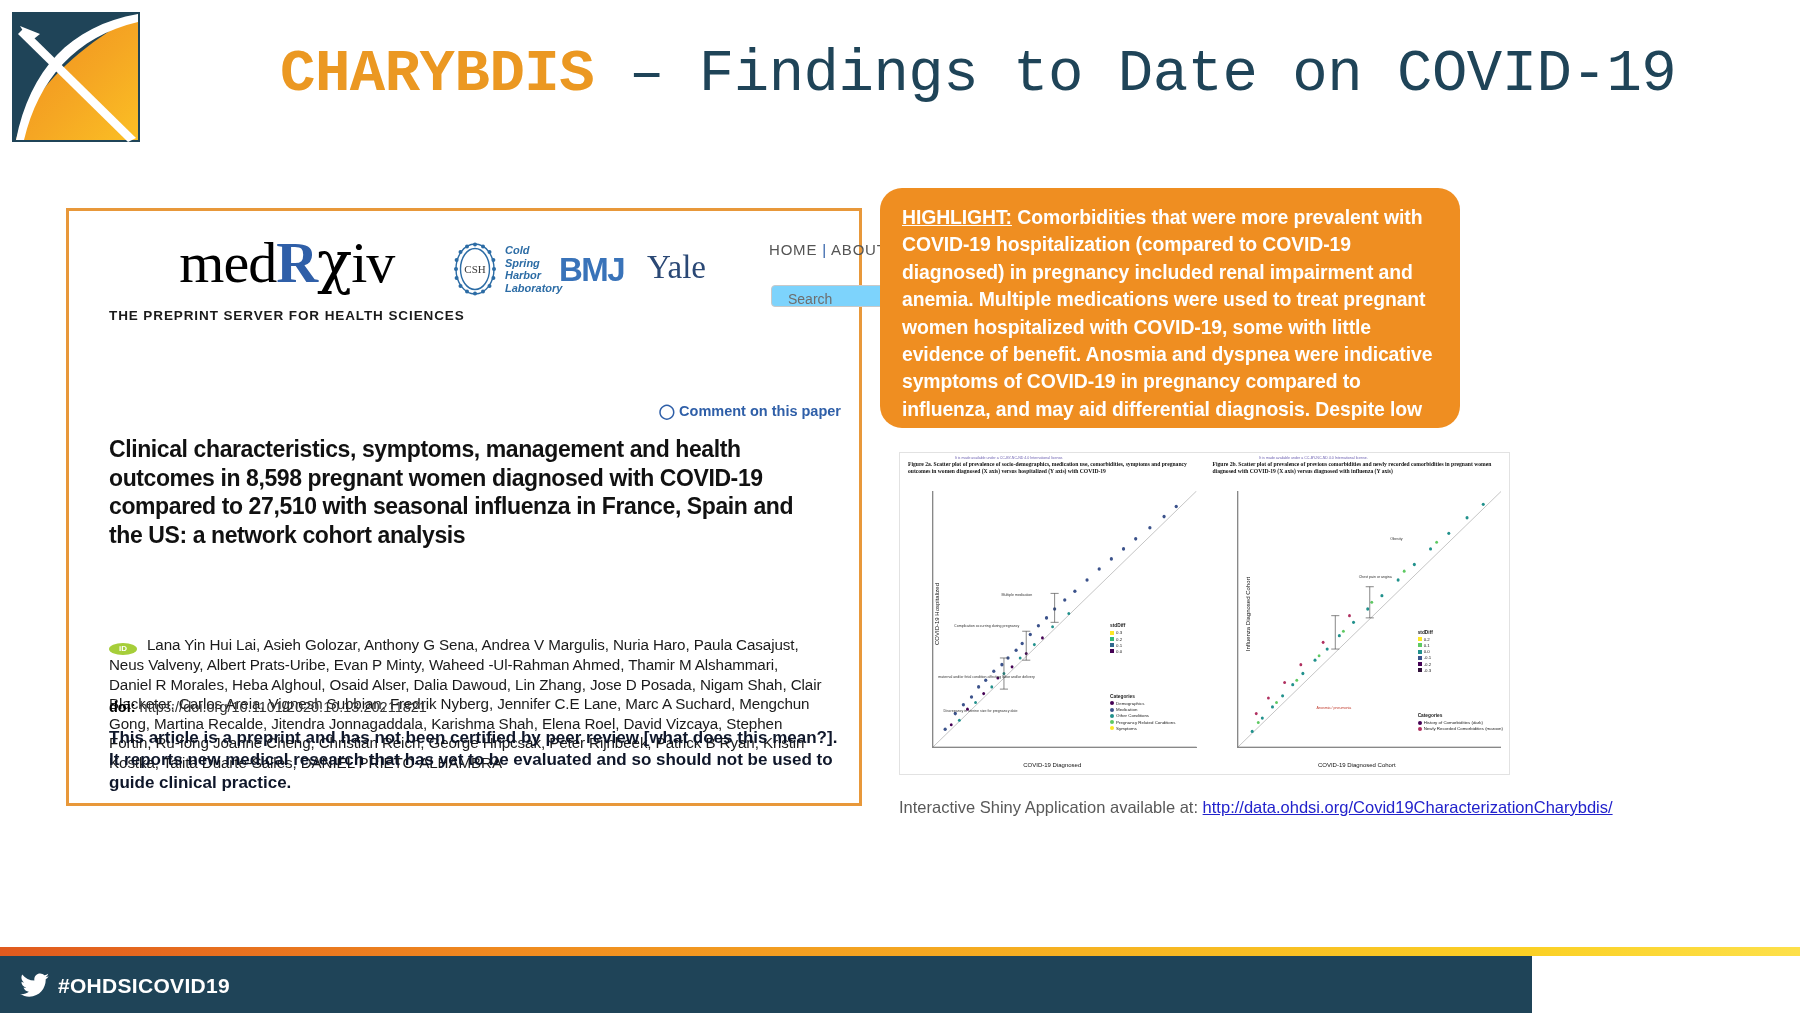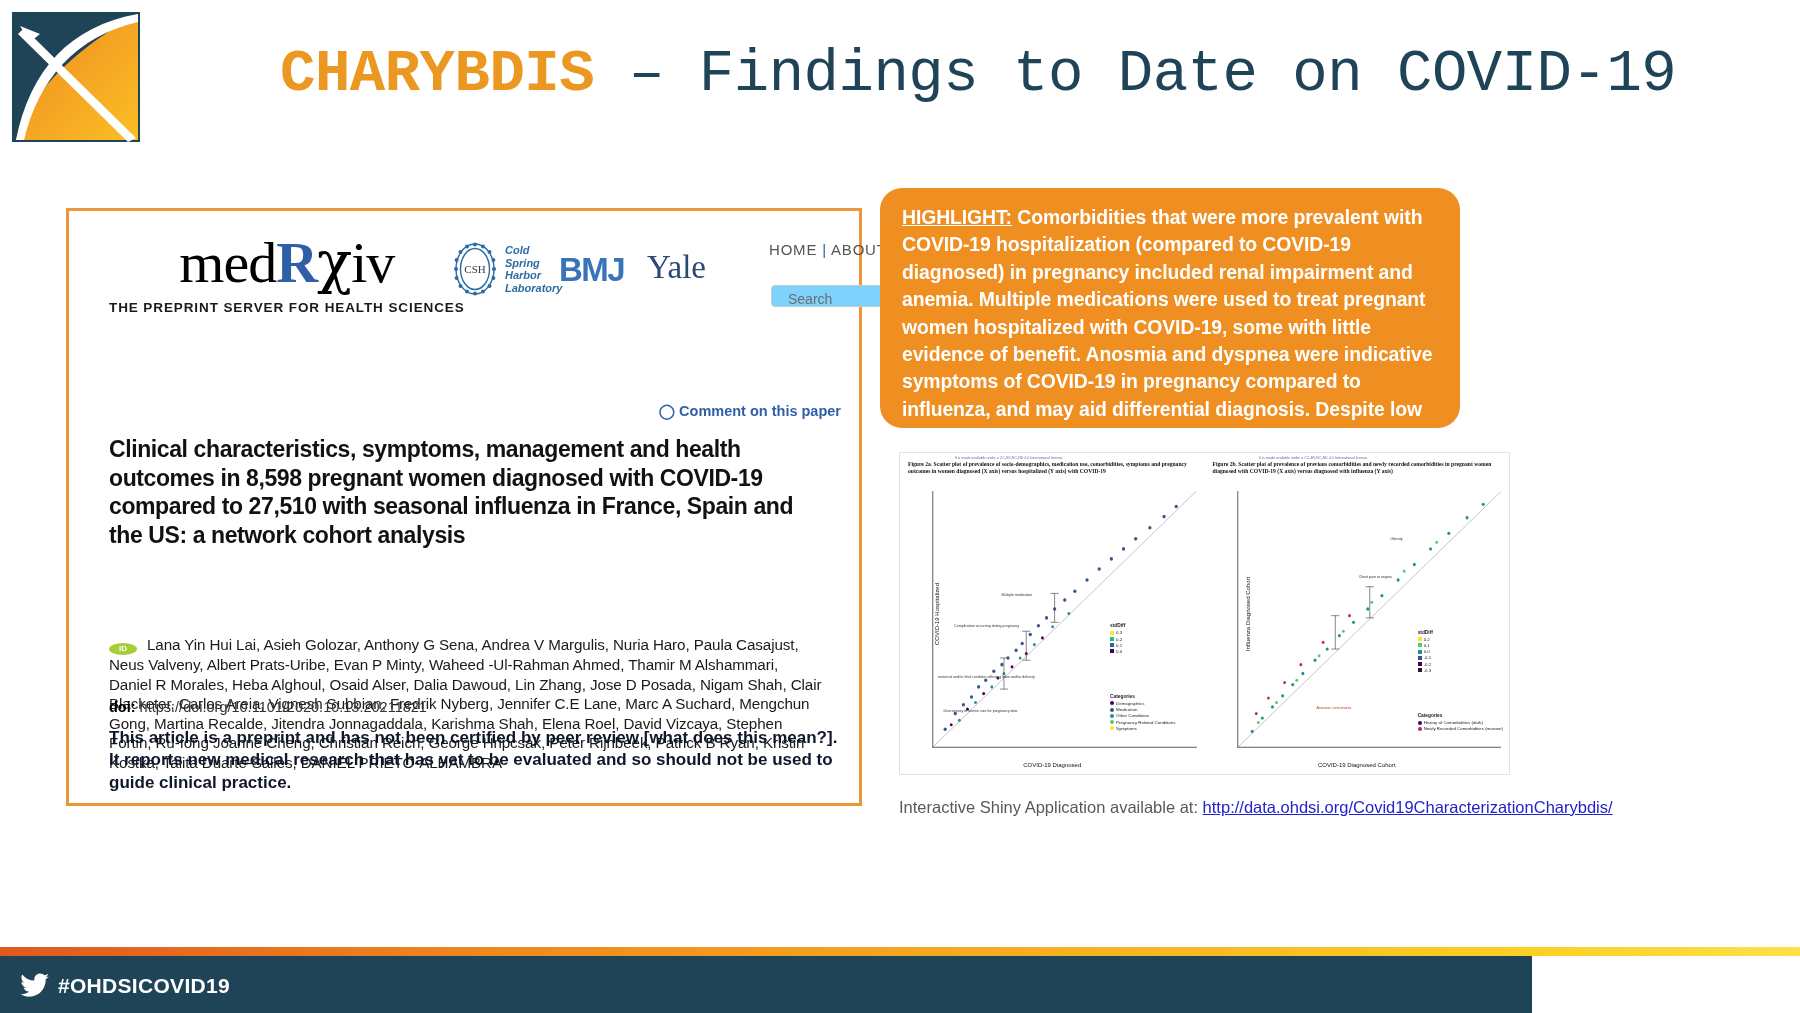--- a/index.html
+++ b/index.html
@@ -24,21 +24,21 @@
   #preprint-card{
     position:absolute;left:66px;top:208px;width:796px;height:598px;
     background:#ffffff;border:3px solid #e8983a;box-sizing:border-box;
   }
   #mx-top{position:absolute;left:0;top:0;width:790px;height:120px;}
   #mx-logo{position:absolute;left:40px;top:22px;}
   #mx-word{font-family:"Liberation Serif", serif;font-size:58px;line-height:58px;color:#000;letter-spacing:-1px;text-align:center;}
   #mx-word .r{color:#2f5fa8;font-weight:bold;}
   #mx-word .chi{font-family:"DejaVu Serif", serif;}
   #mx-tag{
-    margin-top:8px;font-family:"Liberation Sans", sans-serif;
+    margin-top:16px;font-family:"Liberation Sans", sans-serif;
     font-size:13.5px;font-weight:bold;letter-spacing:0.9px;color:#1a1a1a;
   }
   #cshl{position:absolute;left:383px;top:30px;display:flex;align-items:center;gap:7px;}
   #cshl-ring{width:46px;height:56px;position:relative;}
   #cshl-ring svg{display:block;}
   #cshl-txt{font-size:11px;line-height:12.5px;color:#2c6ca5;font-weight:bold;font-style:italic;}
   #bmj{position:absolute;left:490px;top:40px;font-family:"Liberation Sans", sans-serif;
        font-size:33px;font-weight:bold;color:#3973b9;letter-spacing:-1.5px;}
   #yale{position:absolute;left:578px;top:38px;font-family:"Liberation Serif", serif;
         font-size:33px;color:#2a4875;letter-spacing:0px;}

